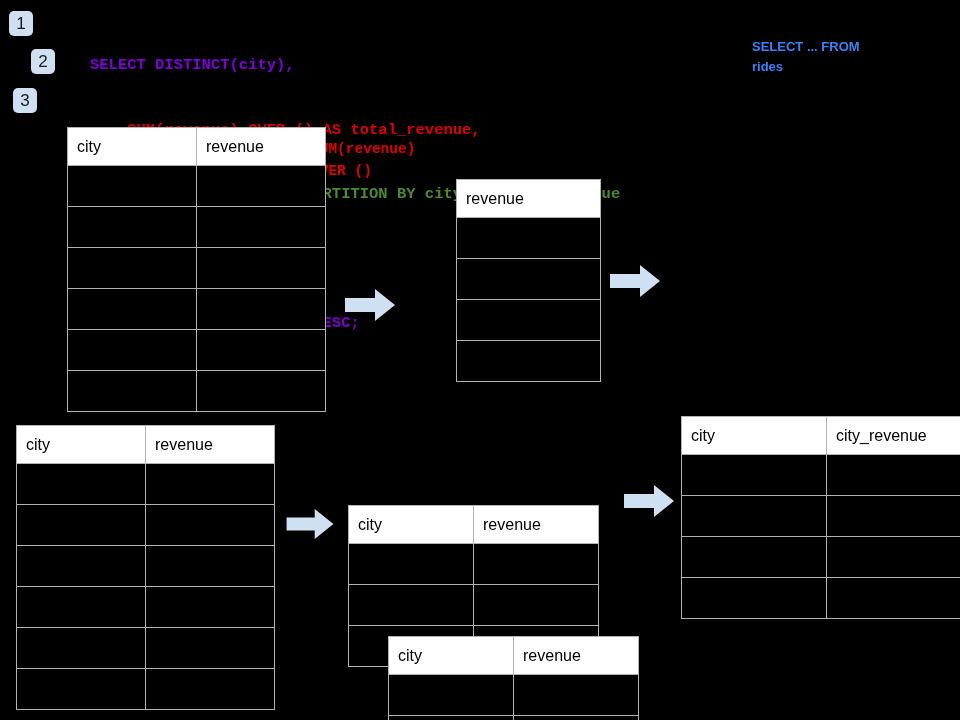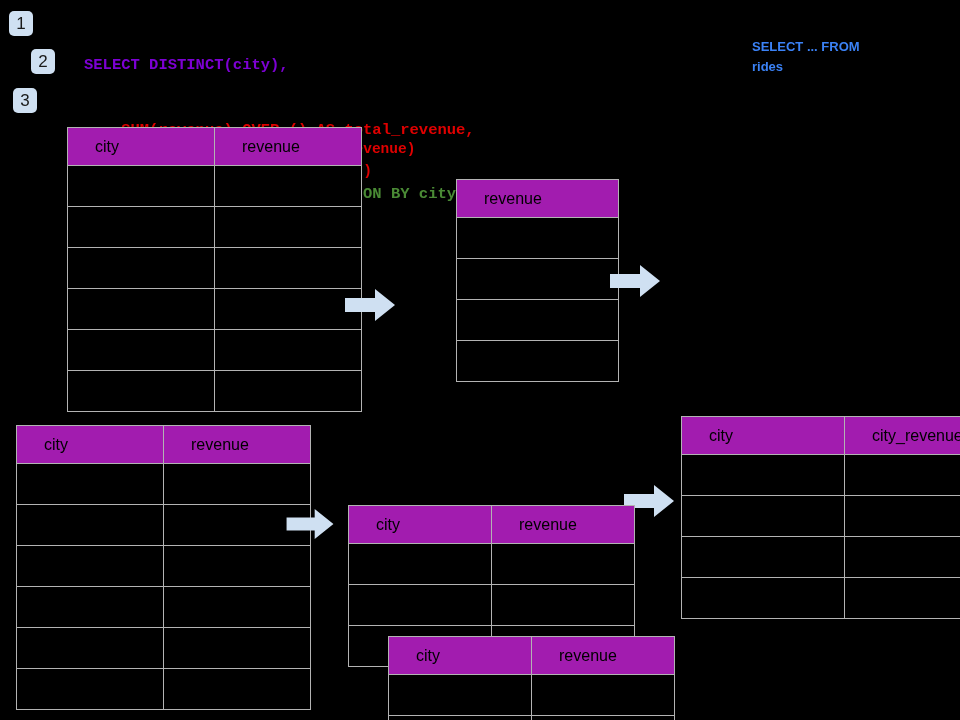--- a/index.html
+++ b/index.html
@@ -34,21 +34,21 @@
 
   
   .code {
     position: absolute;
     font-family: "Liberation Mono", monospace;
     font-weight: bold;
     font-size: 15.5px;
     white-space: pre;
     letter-spacing: 0px;
   }
-  .code-line { white-space: pre; }
+  .code-line { white-space: pre; margin-left: 6px; }
   .c-purple { color: #7d00d4; }
   .c-red    { color: #e00000; }
   .c-green  { color: #4a8a35; }
 
   .sidenote {
     position: absolute;
     font-family: Liberation Sans, sans-serif;
     font-weight: bold;
     font-size: 13px;
     color: #3b82f6;
@@ -72,27 +72,27 @@
     border-collapse: collapse;
     table-layout: fixed;
     background: #000000;
   }
   .tbl td, .tbl th {
     border: 1px solid #b3b3b3;
     padding: 0;
     margin: 0;
   }
   .tbl th {
-    background: #a21caf;
+    background: #ffffff;
     color: #000000;
     font-family: "Liberation Sans", sans-serif;
     font-weight: normal;
     font-size: 16px;
     text-align: left;
-    padding-left: 27px;
+    padding-left: 9px;
     height: 37px;
   }
   .tbl td {
     background: #000000;
     height: 40px;
   }
 
   
   .arrow {
     position: absolute;

